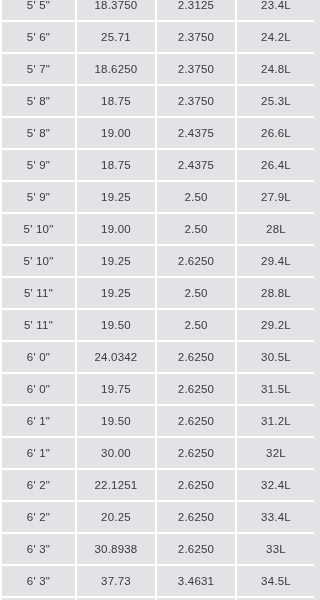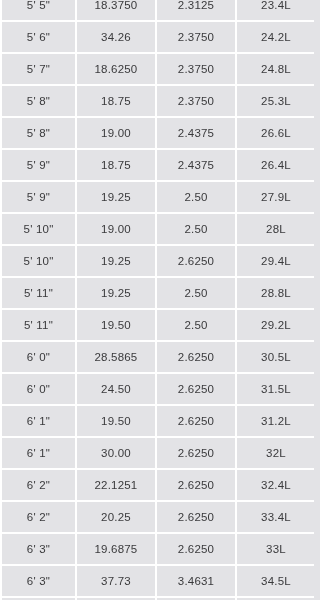--- a/index.html
+++ b/index.html
@@ -60,21 +60,21 @@
   </colgroup>
   <tbody>
       <tr>
         <td class="col-height">5' 5"</td>
         <td class="col-length">18.3750</td>
         <td class="col-width">2.3125</td>
         <td class="col-volume">23.4L</td>
       </tr>
       <tr>
         <td class="col-height">5' 6"</td>
-        <td class="col-length">34.26</td>
+        <td class="col-length">25.71</td>
         <td class="col-width">2.3750</td>
         <td class="col-volume">24.2L</td>
       </tr>
       <tr>
         <td class="col-height">5' 7"</td>
         <td class="col-length">18.6250</td>
         <td class="col-width">2.3750</td>
         <td class="col-volume">24.8L</td>
       </tr>
       <tr>
@@ -120,27 +120,27 @@
         <td class="col-volume">28.8L</td>
       </tr>
       <tr>
         <td class="col-height">5' 11"</td>
         <td class="col-length">19.50</td>
         <td class="col-width">2.50</td>
         <td class="col-volume">29.2L</td>
       </tr>
       <tr>
         <td class="col-height">6' 0"</td>
-        <td class="col-length">28.5865</td>
+        <td class="col-length">24.0342</td>
         <td class="col-width">2.6250</td>
         <td class="col-volume">30.5L</td>
       </tr>
       <tr>
         <td class="col-height">6' 0"</td>
-        <td class="col-length">24.50</td>
+        <td class="col-length">19.75</td>
         <td class="col-width">2.6250</td>
         <td class="col-volume">31.5L</td>
       </tr>
       <tr>
         <td class="col-height">6' 1"</td>
         <td class="col-length">19.50</td>
         <td class="col-width">2.6250</td>
         <td class="col-volume">31.2L</td>
       </tr>
       <tr>
@@ -156,21 +156,21 @@
         <td class="col-volume">32.4L</td>
       </tr>
       <tr>
         <td class="col-height">6' 2"</td>
         <td class="col-length">20.25</td>
         <td class="col-width">2.6250</td>
         <td class="col-volume">33.4L</td>
       </tr>
       <tr>
         <td class="col-height">6' 3"</td>
-        <td class="col-length">19.6875</td>
+        <td class="col-length">30.8938</td>
         <td class="col-width">2.6250</td>
         <td class="col-volume">33L</td>
       </tr>
       <tr>
         <td class="col-height">6' 3"</td>
         <td class="col-length">37.73</td>
         <td class="col-width">3.4631</td>
         <td class="col-volume">34.5L</td>
       </tr>
       <tr>

